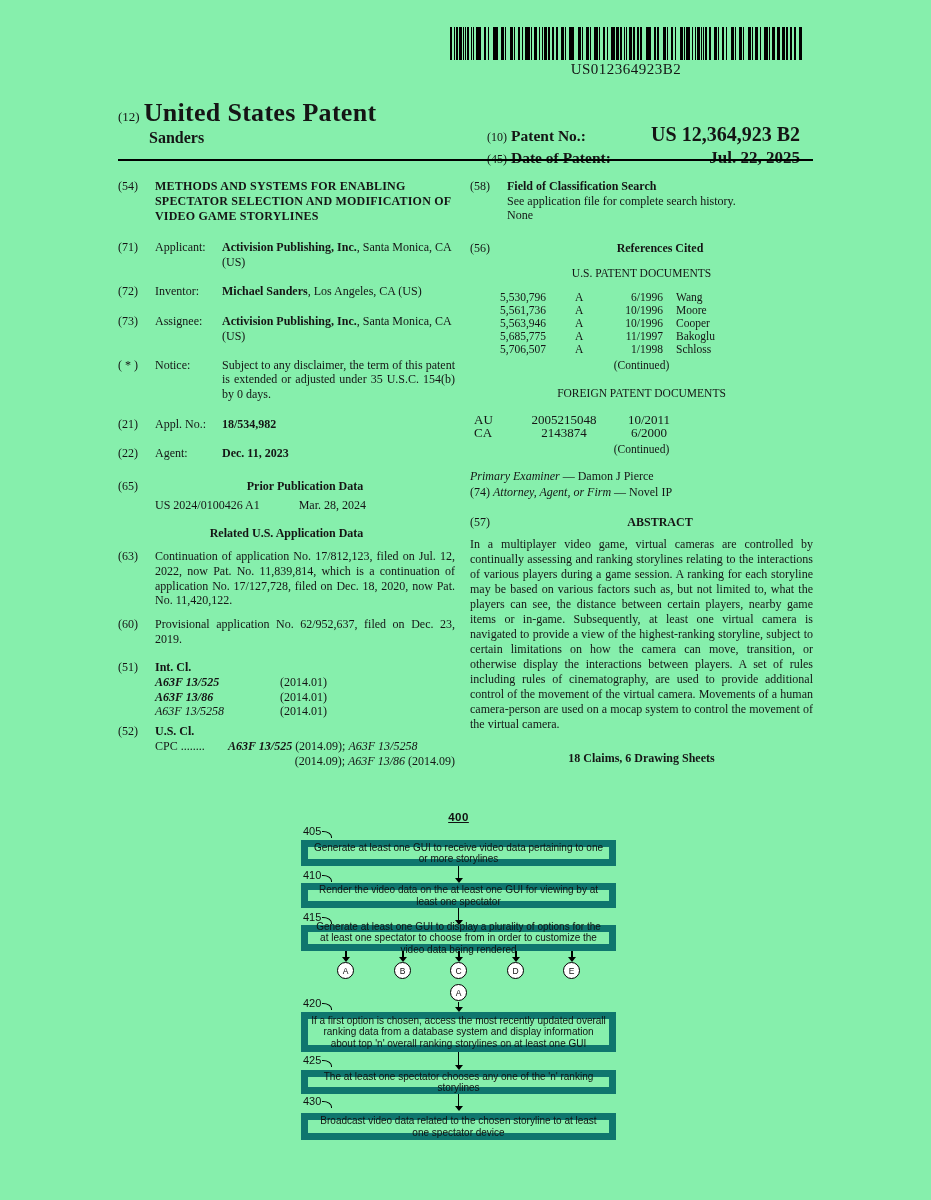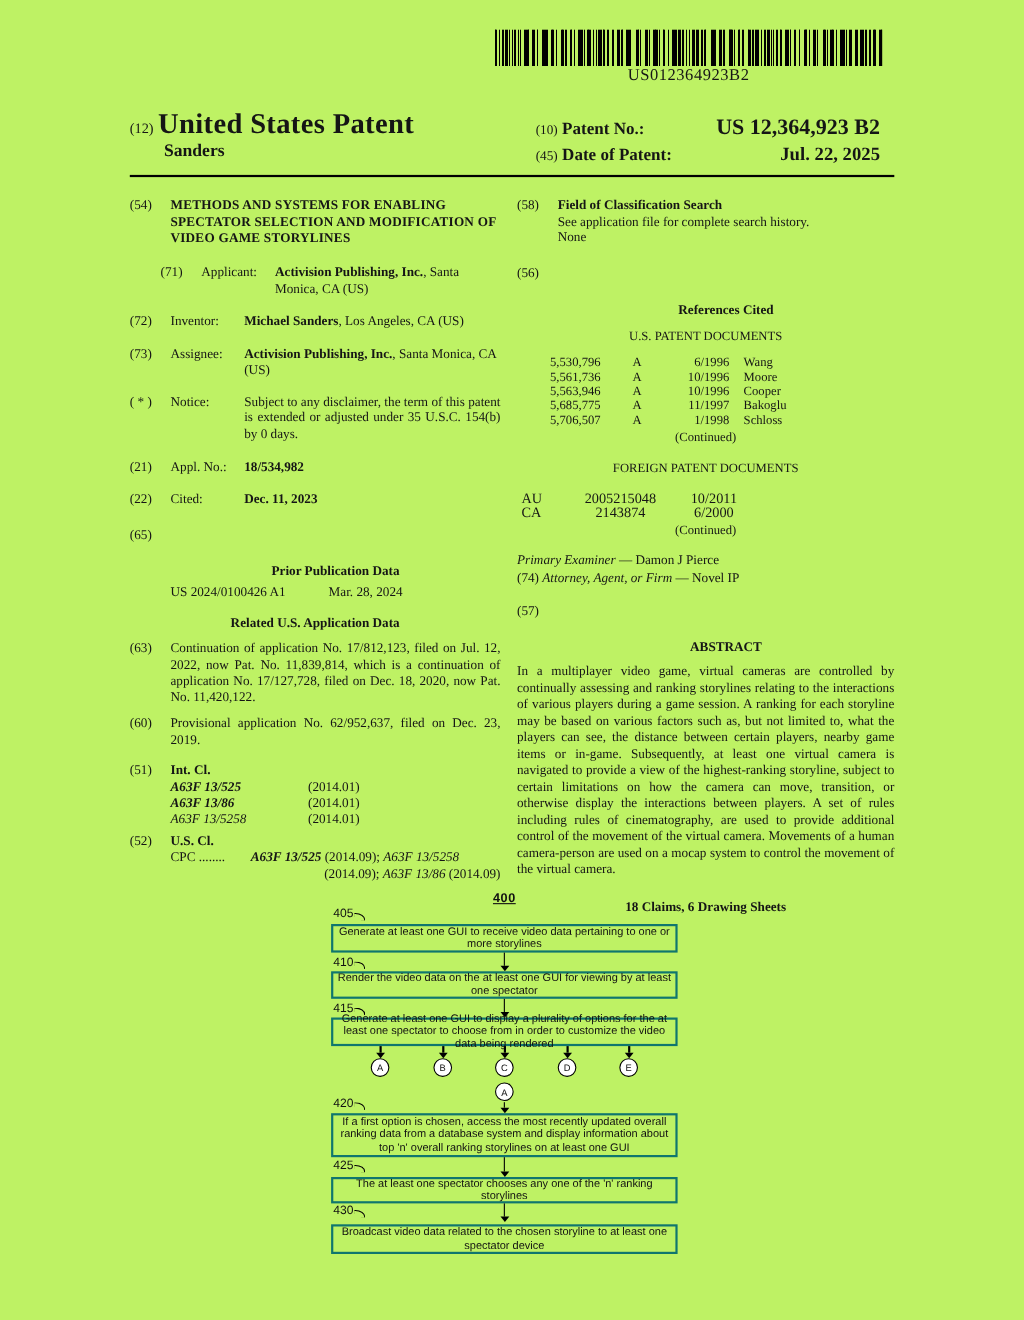--- a/index.html
+++ b/index.html
@@ -1,33 +1,33 @@
 <!DOCTYPE html>
 <html><head>
 <meta charset="utf-8">
 <style>
   html,body { margin:0; padding:0; background:#fff; }
-  .page { position:relative; width:931px; height:1200px; background:#bef264;
+  .page { position:relative; width:931px; height:1200px; background:#86efac;
           font-family:"Liberation Serif", serif; color:#151515; overflow:hidden; }
 
   
   .barcode-wrap { position:absolute; left:450px; top:27px; width:352px; text-align:center; }
   .barcode { height:33px; width:100%;
     background:
       repeating-linear-gradient(90deg,#000 0 2px,transparent 2px 4px,#000 4px 5px,transparent 5px 9px,#000 9px 12px,transparent 12px 13px,#000 13px 14px,transparent 14px 17px),
       repeating-linear-gradient(90deg,#000 0 1px,transparent 1px 6px,#000 6px 8px,transparent 8px 15px,#000 15px 16px,transparent 16px 23px);
   }
   .barcode-text { font-size:15px; letter-spacing:0.5px; margin-top:1px; }
 
   
   .hdr-left { position:absolute; left:118px; top:98px; }
   .code12 { font-size:13px; }
   .us-title { font-size:26px; font-weight:bold; letter-spacing:0.3px; }
   .surname { font-size:16px; font-weight:bold; margin-left:31px; margin-top:1px; }
-  .hdr-right { position:absolute; left:487px; top:105px; width:313px; }
+  .hdr-right { position:absolute; left:487px; top:123px; width:313px; }
   .hdr-row { display:flex; align-items:baseline; justify-content:space-between; margin-bottom:2px; }
   .code-small { font-size:12px; }
   .hdr-label { font-size:15.5px; font-weight:bold; }
   .patent-no { font-size:20px; font-weight:bold; }
   .patent-date { font-size:17px; font-weight:bold; }
   .rule { position:absolute; left:118px; top:159px; width:695px; border-top:2px solid #000; }
 
   
   .col { position:absolute; top:179px; font-size:12px; line-height:14.7px; }
   .col-left  { left:118px; width:337px; }
@@ -37,42 +37,42 @@
   .body { flex:1; }
   .kv { display:flex; }
   .k { width:67px; flex:none; }
   .v { flex:1; }
   .b { font-weight:bold; }
   .i { font-style:italic; }
   .bi { font-weight:bold; font-style:italic; }
   .just { text-align:justify; }
   .center { text-align:center; }
   .doc-title { font-weight:bold; line-height:15px; letter-spacing:0.2px; }
-  .heading { font-weight:bold;margin-top:33px; }
+  .heading { font-weight:bold; }
 
   .cls-row { display:flex; }
   .cls { width:125px; flex:none; }
   .cpc-wrap { display:flex; }
   .cpc-prefix { width:73px; flex:none; }
   .cpc-lines { flex:1; }
   .cpc-l2 { text-align:right; }
 
   .cit-grid { display:grid; grid-template-columns:30px 75px 18px 70px 1fr; font-size:11.5px; line-height:13px; }
   .cit-grid .num { text-align:left; }
   .cit-grid .date { text-align:right; }
   .cit-grid .name { padding-left:13px; }
   .for-grid { display:grid; grid-template-columns:4px 40px 100px 70px 1fr; font-size:13px; line-height:13.5px; }
   .for-grid .no, .for-grid .date { text-align:center; }
 
   
   .fig { position:absolute; left:301px; top:808px; width:315px; height:340px;
          font-family:"Liberation Sans", sans-serif; color:#111; }
   .fig-title { position:absolute; top:3px; left:0; width:100%; text-align:center;
                font-weight:bold; font-size:11.5px; text-decoration:underline; letter-spacing:0.5px; }
-  .fbox { position:absolute; left:0; width:315px; border:2px solid #0f766e; box-sizing:border-box;
+  .fbox { position:absolute; left:0; width:315px; border:7px solid #0f766e; box-sizing:border-box;
           display:flex; align-items:center; justify-content:center; text-align:center;
           font-size:10px; line-height:11.3px; padding:1px 3px; }
   .flabel { position:absolute; font-size:11px; }
   .curve { display:inline-block; width:9px; height:6px; border-top:1.3px solid #000;
            border-right:1.3px solid #000; border-top-right-radius:9px 6px;
            transform:translateY(3px); margin-left:1px; }
   .varrow { position:absolute; width:1.5px; background:#000; }
   .varrow::after { content:""; position:absolute; left:50%; transform:translateX(-50%);
            bottom:-5px; width:0; height:0;
            border-left:4px solid transparent; border-right:4px solid transparent; border-top:5px solid #000; }
@@ -108,21 +108,21 @@
   </div>
   <div class="rule"></div>
 
   <div class="col col-left">
 
     <div class="item">
       <span class="code">(54)</span>
       <span class="body doc-title">METHODS AND SYSTEMS FOR ENABLING SPECTATOR SELECTION AND MODIFICATION OF VIDEO GAME STORYLINES</span>
     </div>
 
-    <div class="item" style="margin-top:16px;margin-left:28px;">
+    <div class="item" style="margin-top:16px;">
       <span class="code">(71)</span>
       <span class="body kv">
         <span class="k">Applicant:</span>
         <span class="v"><span class="b">Activision Publishing, Inc.</span><span>, Santa Monica, CA (US)</span></span>
       </span>
     </div>
 
     <div class="item" style="margin-top:15px;">
       <span class="code">(72)</span>
       <span class="body kv">
@@ -151,21 +151,21 @@
       <span class="code">(21)</span>
       <span class="body kv">
         <span class="k">Appl. No.:</span>
         <span class="v b">18/534,982</span>
       </span>
     </div>
 
     <div class="item" style="margin-top:15px;">
       <span class="code">(22)</span>
       <span class="body kv">
-        <span class="k">Cited:</span>
+        <span class="k">Agent:</span>
         <span class="v b">Dec. 11, 2023</span>
       </span>
     </div>
 
     <div class="item" style="margin-top:18px;">
       <span class="code">(65)</span>
       <span class="body center heading">Prior Publication Data</span>
     </div>
     <div style="margin-top:4px; padding-left:37px;">
       <span>US 2024/0100426 A1</span>

